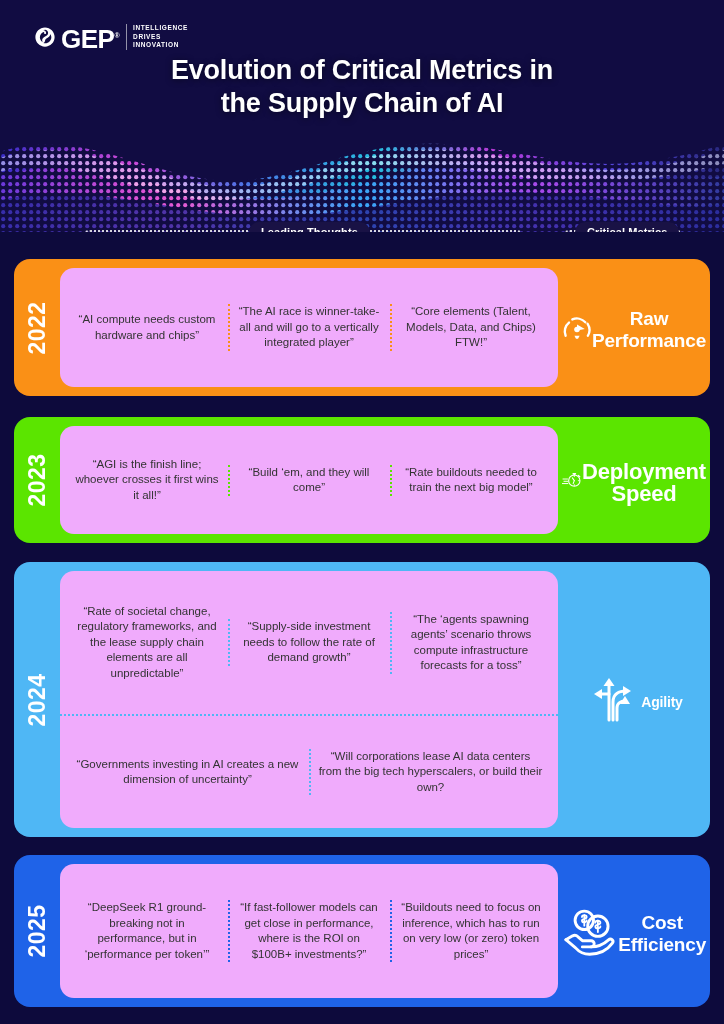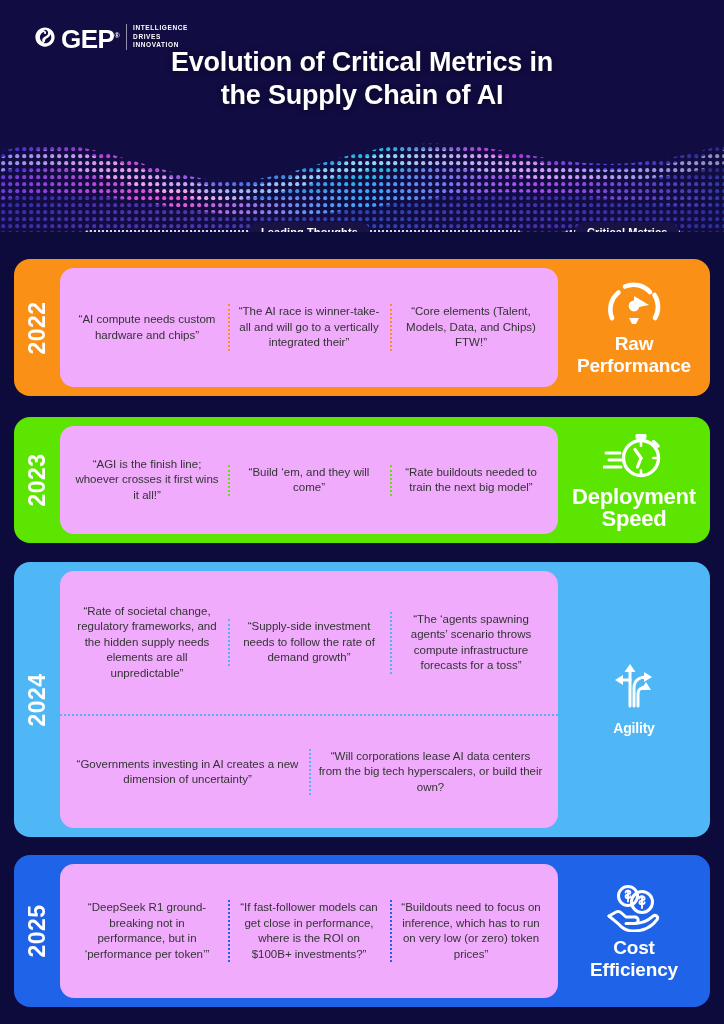--- a/index.html
+++ b/index.html
@@ -36,21 +36,21 @@
   .logo-tm { font-size: 7px; color:#fff; vertical-align: super; }
   .logo-tag {
     border-left: 1px solid rgba(255,255,255,.55);
     padding-left: 6px; margin-left: 2px;
   }
   .logo-tag div {
     font-size: 6.5px; color: #ffffff; letter-spacing: .6px;
     line-height: 8.6px; font-weight: 600;
   }
   .title {
-    position: absolute; top: 46px; left: 0; width: 724px;
+    position: absolute; top: 54px; left: 0; width: 724px;
     text-align: center; color: #ffffff;
     font-size: 27px; font-weight: bold; line-height: 33px;
     letter-spacing: -0.2px;
     text-shadow: 0 1px 6px rgba(0,0,0,.5);
     z-index: 4;
   }
   .wave { position:absolute; left:0; top:118px; width:724px; height:114px; z-index:2; }
 
   
   .bracket {
@@ -135,21 +135,21 @@
   }
   .quote + .quote::before {
     content: "";
     position: absolute;
     left: 0; top: 4px; bottom: 4px;
     border-left: 2px dotted var(--c);
   }
 
   .metric {
     width: 152px; flex: 0 0 152px;
-    display: flex; flex-direction: column;
+    display: flex; flex-direction: row;
     align-items: center; justify-content: center;
     color: #ffffff;
     padding: 6px 4px;
   }
   .metric svg { display: block; }
   .metric-label {
     margin-top: 5px;
     font-size: 19px;
     font-weight: bold;
     line-height: 22px;
@@ -225,21 +225,21 @@
     <div class="pill" id="pill-metrics">Critical Metrics</div>
   </div>
 
   <div class="row" id="row-2022">
     <div class="year">
         <span>2022</span>
       </div>
     <div class="quotes-card">
       <div class="quote-band">
         <div class="quote">“AI compute needs custom hardware and chips”</div>
-        <div class="quote">“The AI race is winner-take-all and will go to a vertically integrated their”</div>
+        <div class="quote">“The AI race is winner-take-all and will go to a vertically integrated player”</div>
         <div class="quote">“Core elements (Talent, Models, Data, and Chips) FTW!”</div>
       </div>
     </div>
     <div class="metric">
       <svg width="58" height="50" viewBox="0 0 58 50">
         <g fill="none" stroke="#ffffff" stroke-width="4.6" stroke-linecap="round">
           <path d="M7,40 A22,22 0 0 1 13.5,14.5"></path>
           <path d="M20,8.5 A22,22 0 0 1 45,14"></path>
           <path d="M50,40 A22,22 0 0 0 49.5,17"></path>
         </g>
@@ -286,21 +286,21 @@
       </div>
     </div>
   </div>
 
   <div class="row" id="row-2024">
     <div class="year">
         <span>2024</span>
       </div>
     <div class="quotes-card">
       <div class="quote-band">
-        <div class="quote">“Rate of societal change, regulatory frameworks, and the hidden supply needs elements are all unpredictable”</div>
+        <div class="quote">“Rate of societal change, regulatory frameworks, and the lease supply chain elements are all unpredictable”</div>
         <div class="quote">“Supply-side investment needs to follow the rate of demand growth”</div>
         <div class="quote">“The ‘agents spawning agents’ scenario throws compute infrastructure forecasts for a toss”</div>
       </div>
       <div class="quote-band">
         <div class="quote">“Governments investing in AI creates a new dimension of uncertainty”</div>
         <div class="quote">“Will corporations lease AI data centers from the big tech hyperscalers, or build their own?</div>
       </div>
     </div>
     <div class="metric">
       <svg width="56" height="52" viewBox="0 0 56 52">

